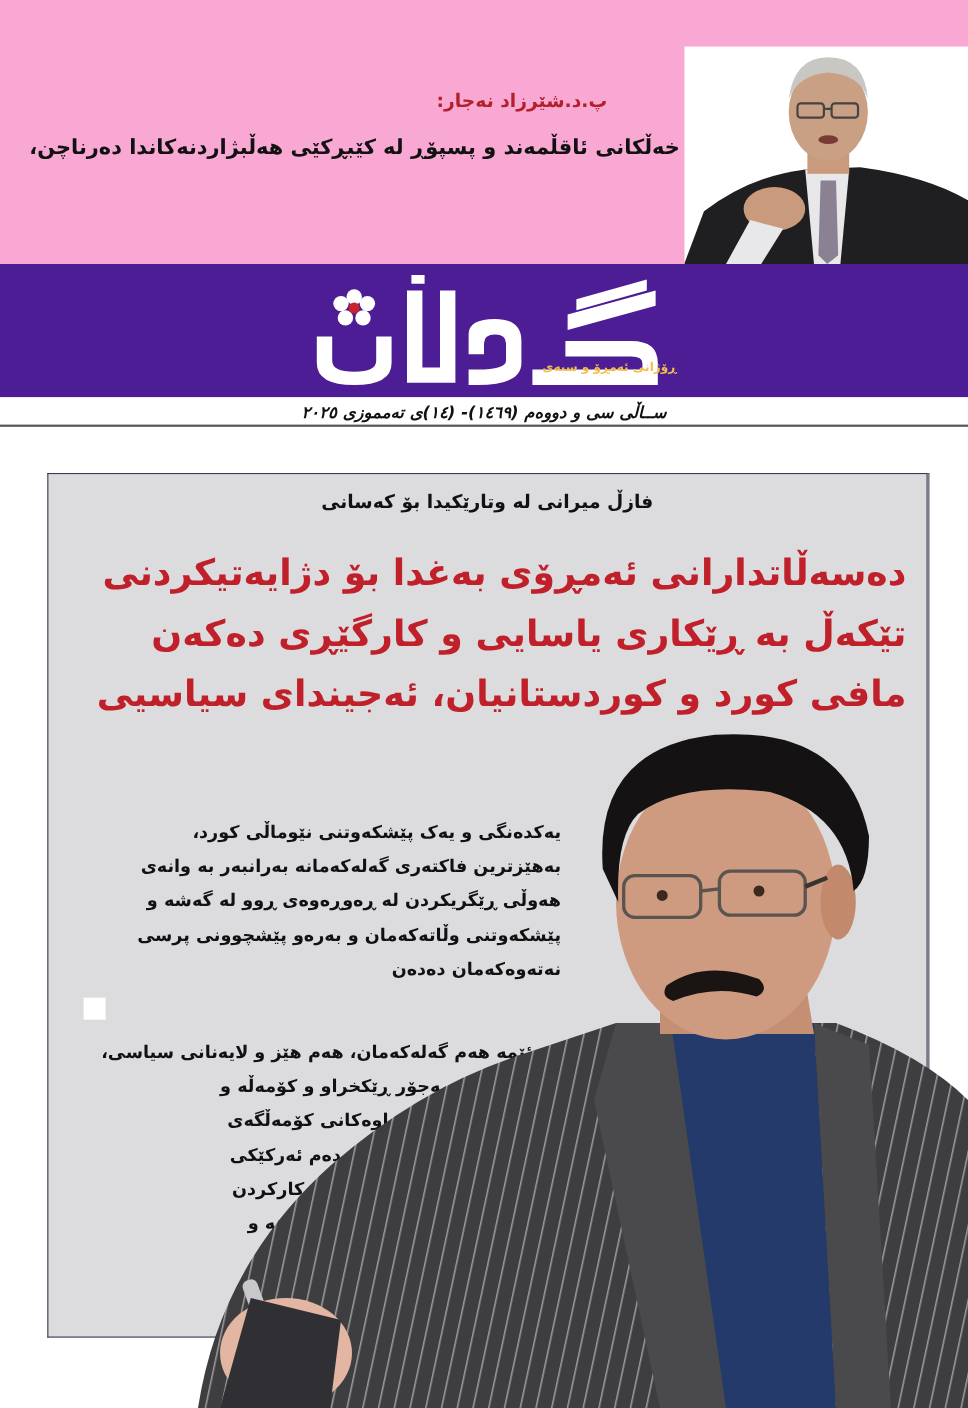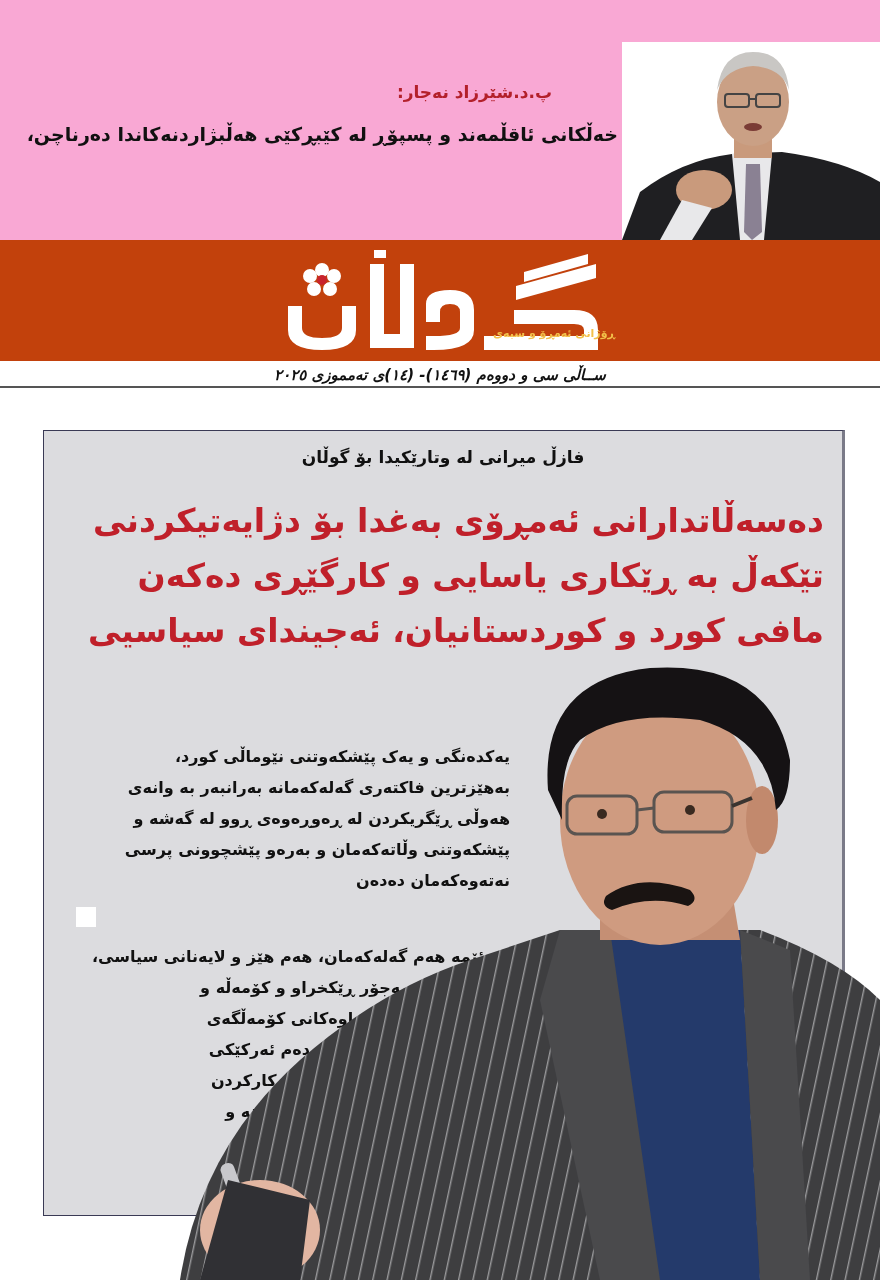--- a/index.html
+++ b/index.html
@@ -6,21 +6,21 @@
   html, body { width:880px; height:1280px; overflow:hidden; background:#ffffff; }
   body { position:relative; font-family:"DejaVu Sans", sans-serif; }
 
   
   .teaser { position:absolute; left:0; top:0; width:880px; height:240px; background:#f9a8d4; }
   .teaser-author { position:absolute; right:328px; top:82px; color:#b3202a; font-weight:bold; font-size:17px; direction:rtl; white-space:nowrap; }
   .teaser-quote { position:absolute; right:262px; top:116px; direction:rtl; text-align:left; color:#111; font-weight:bold; font-size:19px; line-height:36px; white-space:nowrap; }
   .teaser-photo { position:absolute; left:622px; top:42px; width:258px; height:198px; overflow:hidden; }
 
   
-  .masthead { position:absolute; left:0; top:240px; width:880px; height:121px; background:#c2410c; }
+  .masthead { position:absolute; left:0; top:240px; width:880px; height:121px; background:#4c1d95; }
   .logo { position:absolute; left:284px; top:6px; width:320px; height:110px; }
   .tagline { position:absolute; left:493px; top:87px; font-size:11px; color:#f2c04a; direction:rtl; white-space:nowrap; font-weight:bold; }
   .issue-line { position:absolute; left:0; top:366px; width:880px; text-align:center; direction:rtl; font-size:15px; font-weight:bold; color:#111;font-style:italic; }
   .sep { position:absolute; left:0; top:386px; width:880px; height:2px; background:#555; }
 
   
   .article { position:absolute; left:43px; top:430px; width:802px; height:786px; background:#dcdcdf; border-top:1px solid #3a3a55; border-left:1px solid #3a3a55; border-right:3px solid #7a7a88; border-bottom:1px solid #3a3a55; overflow:hidden; }
   .kicker { position:absolute; left:0; top:16px; width:100%; text-align:center; direction:rtl; font-weight:bold; font-size:17px; color:#111; }
   .headline { position:absolute; left:20px; top:62px; width:760px; direction:rtl; color:#c0202a; font-weight:bold; font-size:33px; line-height:55px; }
   .quote1 { position:absolute; left:20px; top:310px; width:446px; direction:rtl; text-align:right; font-weight:bold; font-size:16px; line-height:31px; color:#111; }
@@ -90,21 +90,21 @@
       <path d="M232 40 L312 18 L312 32 L232 54 Z" fill="#fff"></path>
       <path d="M240 26 L304 8 L304 18 L240 36 Z" fill="#fff"></path>
     </svg>
   </div>
   <div class="tagline">ڕۆژانی ئەمڕۆ و سبەی</div>
 </header>
 <div class="issue-line">ســاڵی سی و دووەم (١٤٦٩)- (١٤)ی تەمموزی ٢٠٢٥</div>
 <div class="sep"></div>
 
 <section class="article">
-  <div class="kicker">فازڵ میرانی لە وتارێکیدا بۆ گوڵان</div>
+  <div class="kicker">فازڵ میرانی لە وتارێکیدا بۆ کەسانی</div>
   <h1 class="headline">
     <div>دەسەڵاتدارانی ئەمڕۆی بەغدا بۆ دژایەتیکردنی</div>
     <div>تێکەڵ بە ڕێکاری یاسایی و کارگێڕی دەکەن</div>
     <div>مافی کورد و کوردستانیان، ئەجیندای سیاسیی</div>
   </h1>
 
   <div class="quote1">
     <div>یەکدەنگی و یەک پێشکەوتنی نێوماڵی کورد،</div>
     <div>بەهێزترین فاکتەری گەلەکەمانە بەرانبەر بە وانەی</div>
     <div>هەوڵی ڕێگریکردن لە ڕەوڕەوەی ڕوو لە گەشە و</div>

